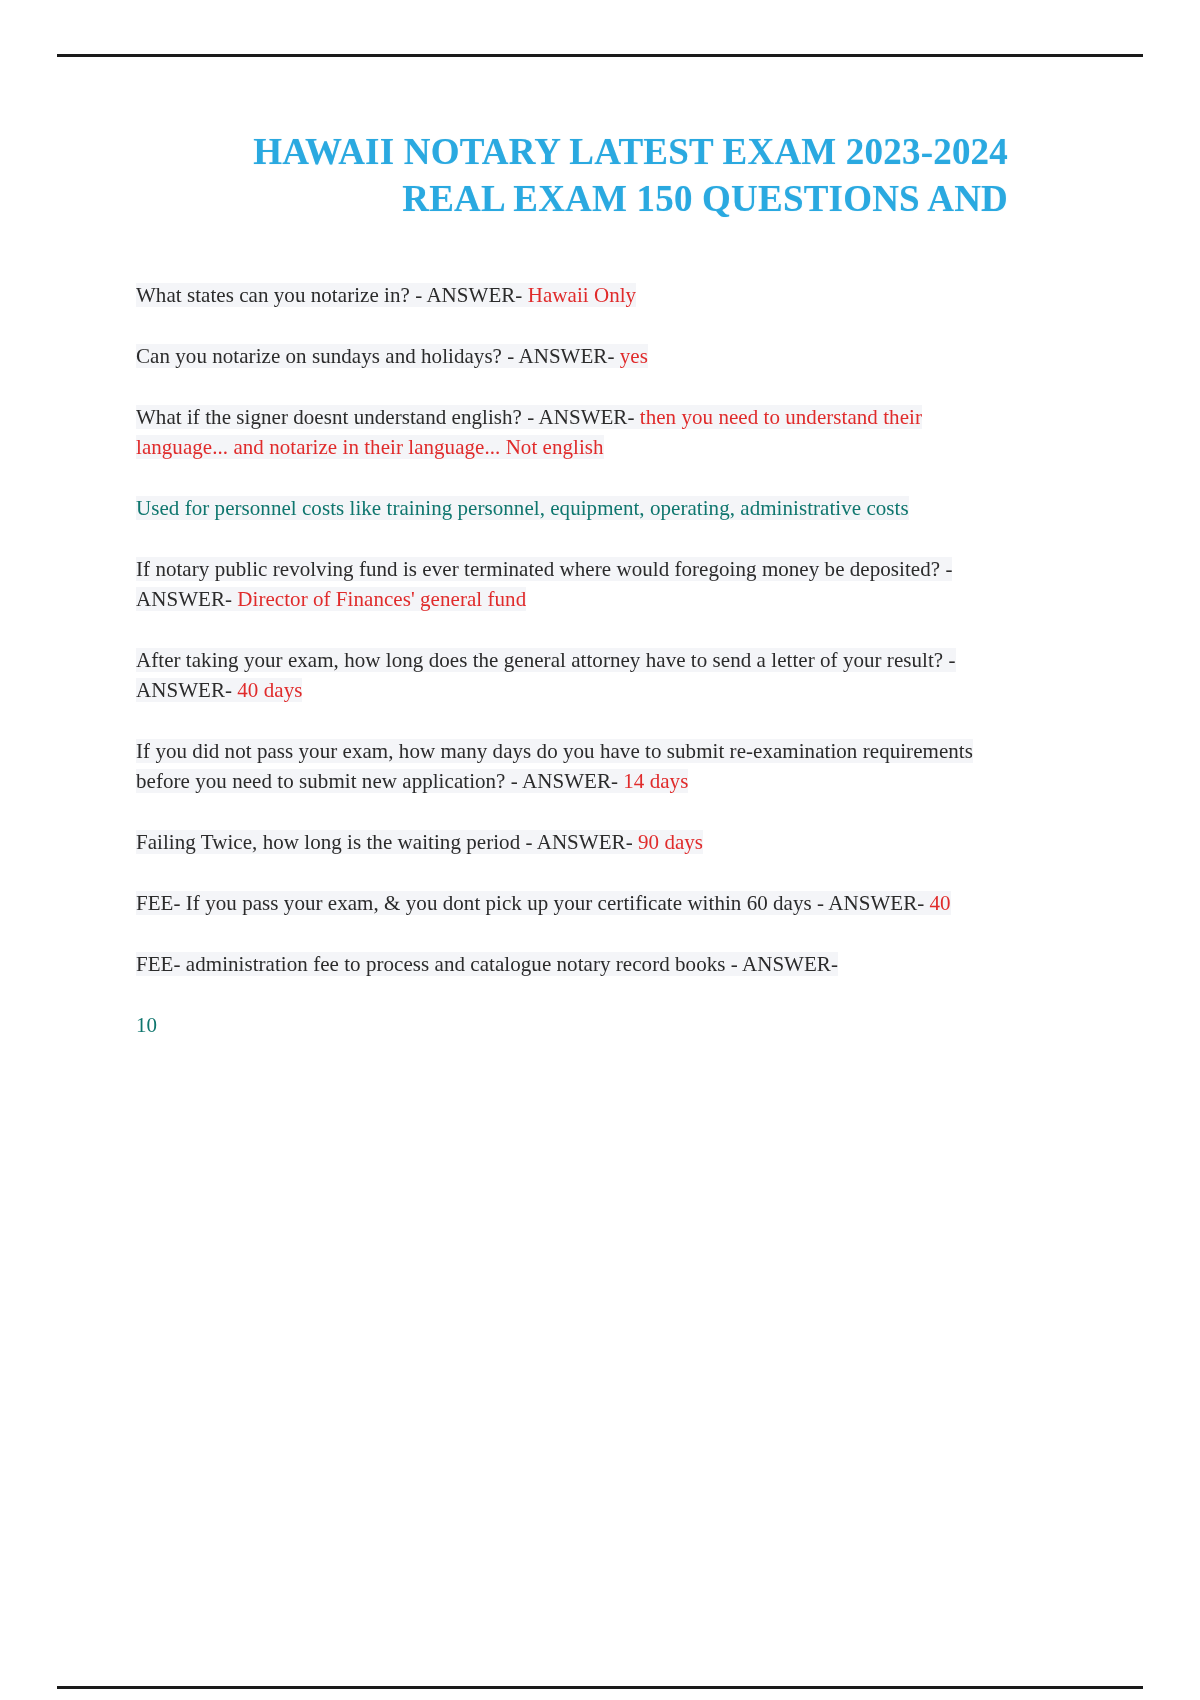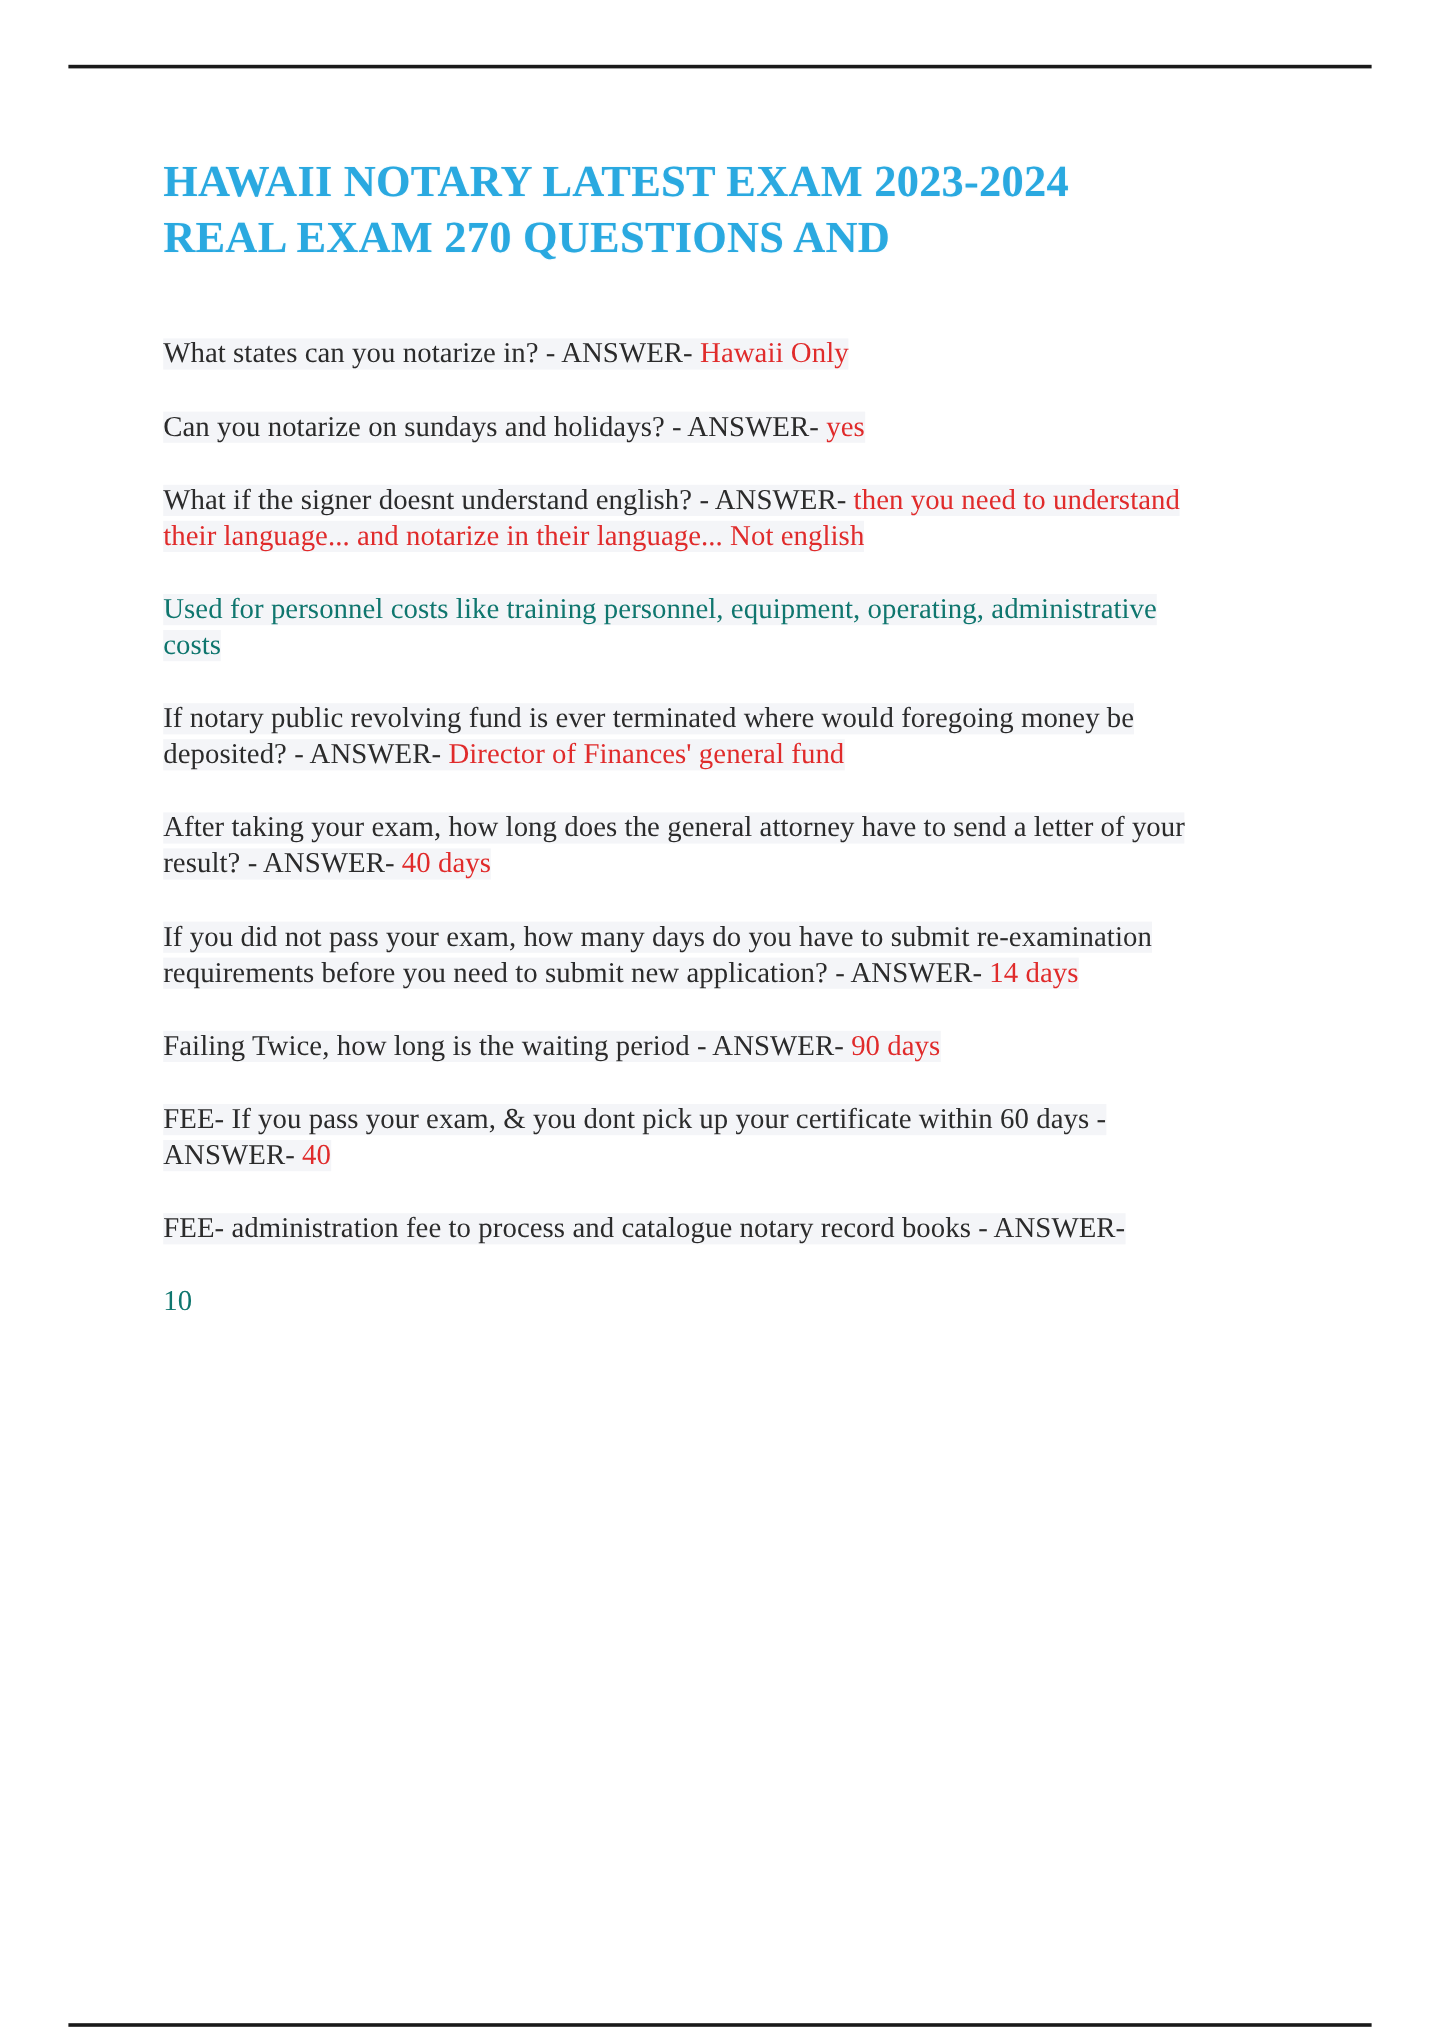--- a/index.html
+++ b/index.html
@@ -34,36 +34,36 @@
 
   .content {
     position: absolute;
     left: 136px;
     top: 128px;
     width: 872px;
   }
 
   .doc-title {
     margin: 0 0 0 0;
-    text-align: left;
+    text-align: right;
     font-size: 37px;
     line-height: 47px;
     font-weight: bold;
     color: #2aa9e0;
     letter-spacing: 0.2px;
     text-shadow: 0 0 1px rgba(42,169,224,0.35);
   }
 
   .qa-list {
     margin-top: 58px;
   }
 
   .qa {
     margin: 0 0 31px 0;
-    font-size: 24px;
+    font-size: 21px;
     line-height: 30px;
     color: #2b2b2b;
     letter-spacing: 0.05px;
     text-align: left;
   }
 
   .qa .hl {
     background: #f4f5f8;
     box-decoration-break: clone;
     -webkit-box-decoration-break: clone;
@@ -89,21 +89,21 @@
 <body>
 
 <div class="page">
 
   <div class="rule rule-top"></div>
 
   <div class="content">
 
     <h1 class="doc-title">
       <span>HAWAII NOTARY LATEST EXAM 2023-2024</span><br>
-      <span>REAL EXAM 270 QUESTIONS AND</span><br>
+      <span>REAL EXAM 150 QUESTIONS AND</span><br>
     </h1>
 
     <div class="qa-list">
 
       <p class="qa"><span class="hl"><span class="q">What states can you notarize in? - ANSWER- </span><span class="a">Hawaii Only</span></span></p>
 
       <p class="qa"><span class="hl"><span class="q">Can you notarize on sundays and holidays? - ANSWER- </span><span class="a">yes</span></span></p>
 
       <p class="qa"><span class="hl"><span class="q">What if the signer doesnt understand english? - ANSWER- </span><span class="a">then you need to understand their language... and notarize in their language... Not english</span></span></p>
 

